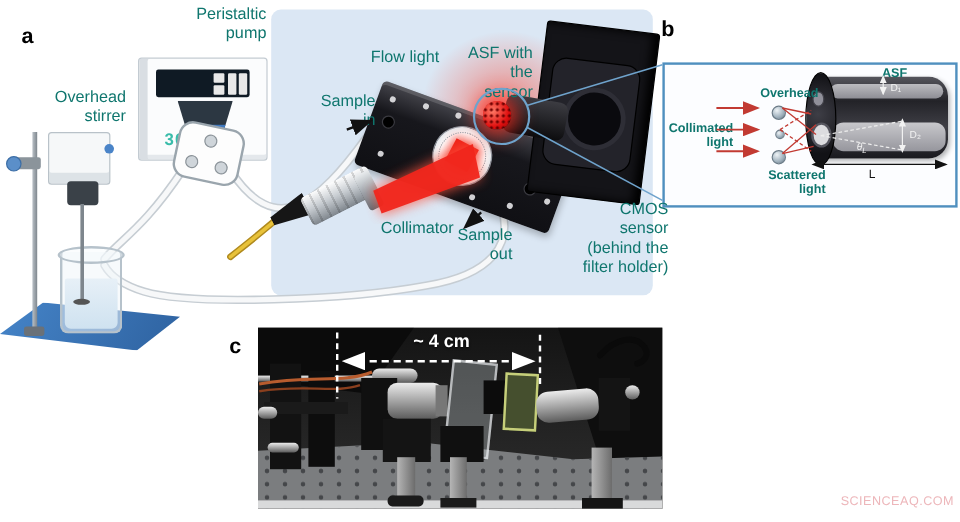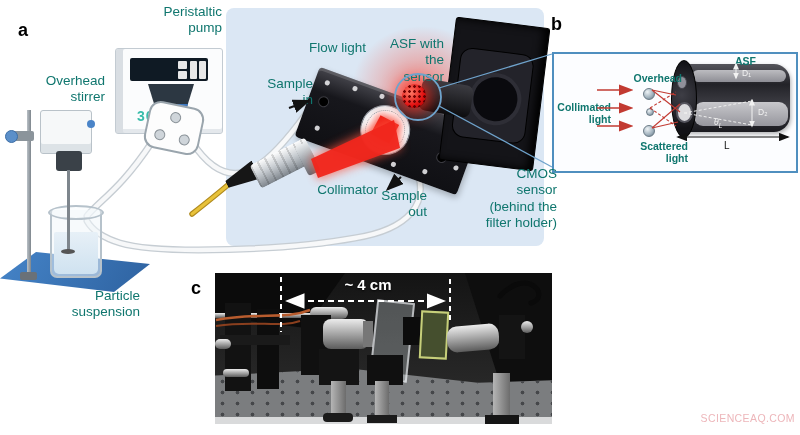--- a/index.html
+++ b/index.html
@@ -161,22 +161,20 @@
       <span class="motor-knob"></span>
     </div>
   <div class="abs chuck"></div>
   <div class="abs shaft"></div>
   <div class="abs impeller"></div>
   <div class="abs platform"></div>
   <div class="abs beaker">
       <div class="beaker-liquid"></div>
     </div>
   <div class="abs beaker-rim"></div>
-  <div class="lbl" style="left:8px;top:288px;width:132px">Particle
-suspension</div>
 
   <div class="lbl" style="left:286px;top:40px;width:80px">Flow light</div>
   <div class="abs flowcell">
     <span class="scrw" style="left:10px;top:10px"></span>
       <span class="scrw" style="left:38px;top:6px"></span>
     <span class="scrw" style="left:66px;top:4px"></span>
       <span class="scrw" style="left:148px;top:14px"></span>
     <span class="scrw" style="left:160px;top:46px"></span>
       <span class="scrw" style="left:132px;top:60px"></span>
     <span class="scrw" style="left:100px;top:64px"></span>

